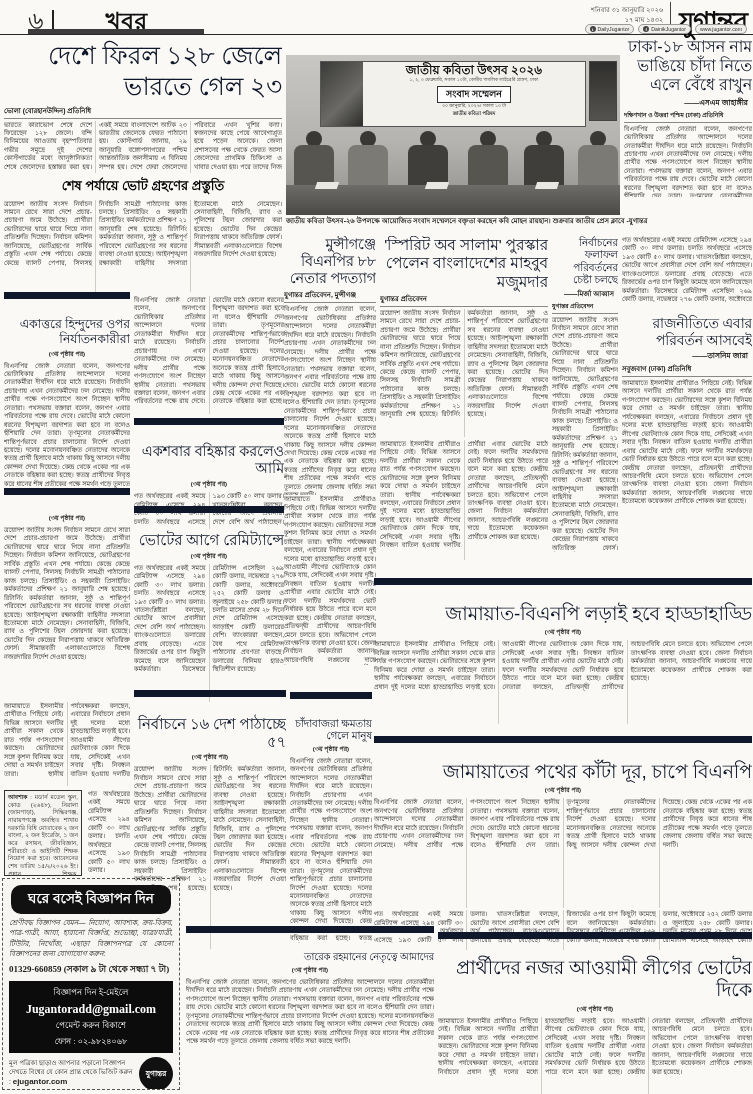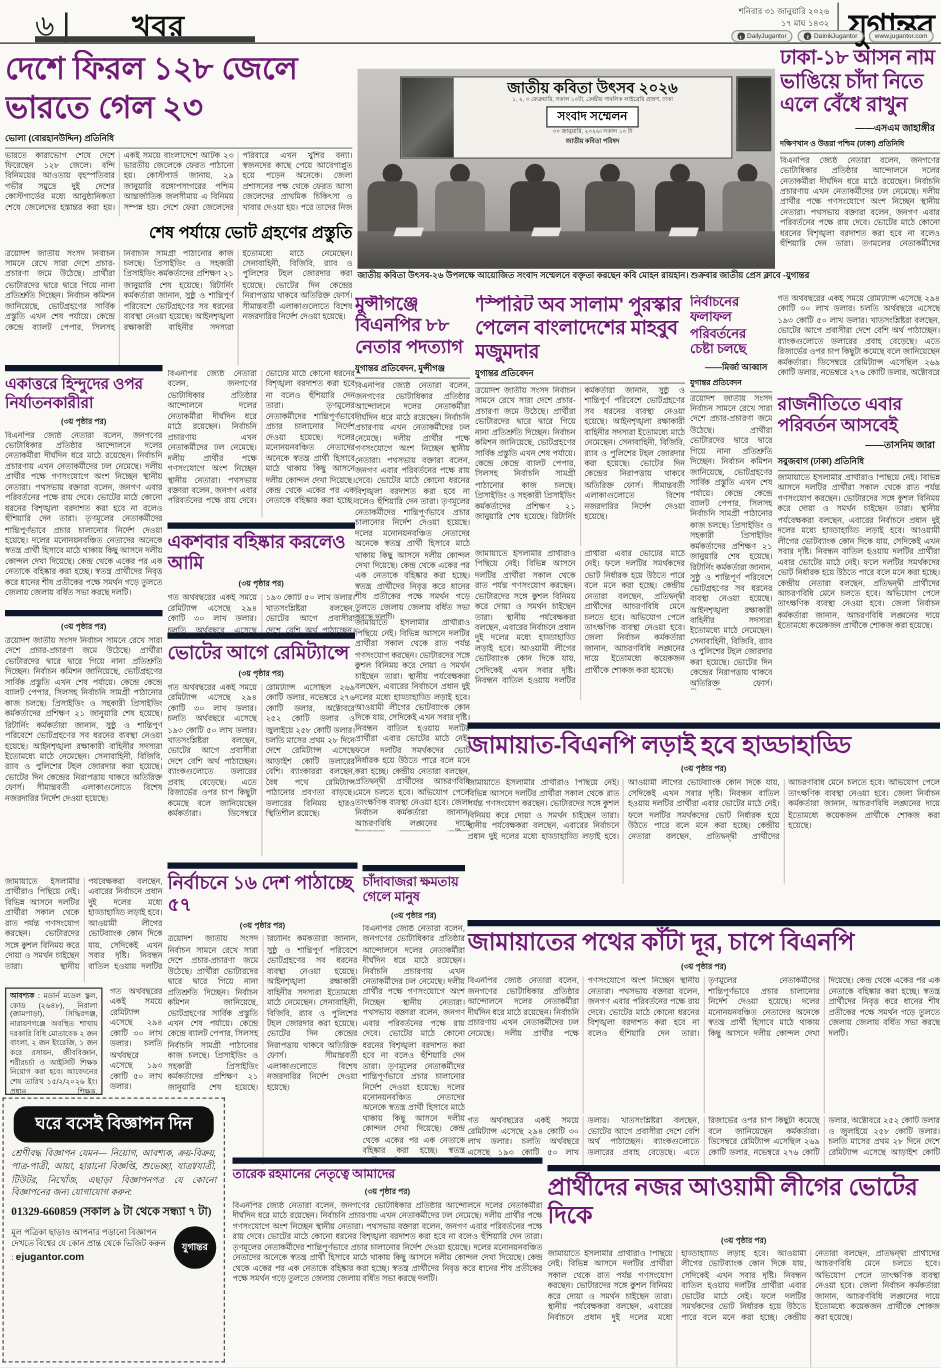--- a/index.html
+++ b/index.html
@@ -18,35 +18,35 @@
   .mh-right{position:absolute;right:6px;top:2px;display:flex;align-items:flex-start;gap:8px;}
   .dates{text-align:right;font-size:6.5px;line-height:1.5;color:#333;padding-top:3px;border-right:1.5px solid #444;padding-right:7px;}
   .logo{font-size:26px;font-weight:900;letter-spacing:-1px;color:#0d0d0d;transform:scaleY(1.08);}
   .badges{position:absolute;right:6px;top:24px;display:flex;gap:4px;}
   .badge{display:flex;align-items:center;gap:2px;border:1px solid #9a9a9a;border-radius:6px;background:#efeeea;
          font-size:5.2px;color:#333;padding:0 4px;height:8px;}
   .bicon{display:inline-flex;align-items:center;justify-content:center;width:6px;height:6px;border-radius:50%;
          background:#444;color:#fff;font-size:4px;font-weight:700;}
   
   .blk{position:absolute;overflow:hidden;}
-  .hl{font-weight:700;color:#701a75;text-align:left;margin:0 0 2px 0;line-height:1.18;letter-spacing:-.2px;}
+  .hl{font-weight:400;color:#0f172a;text-align:right;margin:0 0 2px 0;line-height:1.18;letter-spacing:-.2px;}
   .hl-xl{font-size:25px;line-height:1.25;}
   .hl-lg{font-size:19px;}
   .hl-md{font-size:14.5px;}
   .hl-sm{font-size:12.5px;}
   .hl-xs{font-size:10.5px;}
   .cont{font-size:6.2px;font-weight:700;text-align:center;color:#222;margin:0 0 2px 0;}
   .byline{font-size:6.8px;font-weight:700;color:#111;margin:1px 0 2px 0;border-bottom:.5px solid #888;padding-bottom:1px;display:block;}
   .attrib{font-size:7.5px;font-weight:700;text-align:right;color:#111;margin:0 4px 1px 0;}
   .body{font-size:6.4px;line-height:1.32;text-align:justify;color:#1d1d1d;overflow:hidden;}
   .cols2{column-count:2;column-gap:7px;column-rule:.5px solid #cfccc5;}
   .cols3{column-count:3;column-gap:7px;column-rule:.5px solid #cfccc5;}
   .cols4{column-count:4;column-gap:7px;column-rule:.5px solid #cfccc5;}
-  .subhead{font-size:13px;font-weight:800;text-align:right;color:#000;margin:3px 0;}
-  .topline{border-top:5px solid #0f172a;padding-top:3px;}
+  .subhead{font-size:13px;font-weight:800;text-align:center;color:#000;margin:3px 0;}
+  .topline{border-top:7px solid #0f172a;padding-top:18px;}
   
   .photo{position:absolute;left:286px;top:55px;width:334px;height:160px;background:linear-gradient(180deg,#c9c7c3 0%,#b5b3af 55%,#8f8d89 100%);overflow:hidden;text-decoration:underline;}
   .banner{position:absolute;left:34px;top:6px;width:266px;height:66px;background:#f3f1ec;border:1px solid #555;
           text-align:center;padding:2px 2px 0 44px;box-sizing:border-box;}
   .banner-art{position:absolute;left:0;top:0;width:42px;height:64px;background:linear-gradient(135deg,#3a3a38,#6b6a66 60%,#2c2c2a);}
   .banner-title{font-size:12px;font-weight:900;color:#101010;line-height:1.1;}
   .banner-small{font-size:4.6px;color:#333;line-height:1.25;}
   .banner-label{display:inline-block;font-size:9.5px;font-weight:900;color:#0d0d0d;border:1px solid #333;padding:0 8px;margin-top:1px;background:#fff;}
   .banner-org{font-size:5px;font-weight:700;color:#222;margin-top:1px;}
   .banner-emblem{position:absolute;right:3px;top:6px;width:26px;height:58px;background:linear-gradient(180deg,#2e2e2c,#55534f);border:1px solid #444;}
@@ -198,20 +198,26 @@
     <b>আবশ্যক</b><span> : মডার্ন মডেল স্কুল, কোড (২৬৪৮), নিরালা (জামপাড়া), সিদ্ধিরগঞ্জ, নারায়ণগঞ্জে অবস্থিত শাখায় দরকারি বিধি মোতাবেক ২ জন বাংলা, ২ জন ইংরেজি, ১ জন করে রসায়ন, জীববিজ্ঞান, শরীরচর্চা ও আইসিটি শিক্ষক নিয়োগ করা হবে। আবেদনের শেষ তারিখ ১৫/২/২০২৬ ইং। প্রধান শিক্ষক, ০১৬২৩৪৪৬৪৬৬৪। মাধ্য-৩৩/২৬</span>
   </div>
   <article class="blk" style="left:88px;top:790px;width:42px;height:86px">
     <div class="body" style="height:84px">গত অর্থবছরের একই সময়ে রেমিট্যান্স এসেছে ২৯৪ কোটি ৩০ লাখ ডলার। চলতি অর্থবছরে এসেছে ১৯৩ কোটি ৫০ লাখ ডলার। খাতসংশ্লিষ্টরা বলছেন, ভোটের আগে প্রবাসীরা দেশে বেশি অর্থ পাঠাচ্ছেন। ব্যাংকগুলোতে ডলারের প্রবাহ বেড়েছে। এতে রিজার্ভের ওপর চাপ কিছুটা কমেছে বলে জানিয়েছেন কর্মকর্তারা। ডিসেম্বরে রেমিট্যান্স এসেছিল ২৬৯ কোটি ডলার, নভেম্বরে ২৭৬ কোটি ডলার, অক্টোবরে ২৫২ কোটি ডলার ও জুলাইয়ে ২৫৮ কোটি ডলার। চলতি মাসের প্রথম ২৮ দিনে দেশে রেমিট্যান্স এসেছে আড়াইশ কোটি ডলারের বেশি। ব্যাংকাররা বলছেন, বৈধ পথে রেমিট্যান্স পাঠানোর প্রবণতা বাড়ছে। ডলারের বিনিময় হারও স্থিতিশীল রয়েছে।</div>
   </article>
 
   <div class="blk adbox" style="left:2px;top:878px;width:178px;height:212px">
     <span class="ad-head">ঘরে বসেই বিজ্ঞাপন দিন</span>
     <div class="ad-body">শ্রেণীবদ্ধ বিজ্ঞাপন যেমন— নিয়োগ, আবশ্যক, ক্রয়-বিক্রয়, পাত্র-পাত্রী, আয়া, হারানো বিজ্ঞপ্তি, শুভেচ্ছা, যাত্রা/যাত্রী, টিউটর, নিখোঁজ, এছাড়া বিজ্ঞাপনপত্র যে কোনো বিজ্ঞাপনের জন্য যোগাযোগ করুন:</div>
     <div class="ad-phone">01329-660859 (সকাল ৯ টা থেকে সন্ধ্যা ৭ টা)</div>
+    <div class="ad-black">
+      <div class="l1">বিজ্ঞাপন দিন ই-মেইলে</div>
+      <div class="l2">Jugantoradd@gmail.com</div>
+      <div class="l3">পেমেন্ট করুন বিকাশে</div>
+      <div class="l4">ফোন : ০২-৯৮২৪০৬৮</div>
+    </div>
     <div class="ad-foot">
       <div class="note"><span>মূল পত্রিকা ছাড়াও আপনার পড়ানো বিজ্ঞাপন দেখতে বিশ্বের যে কোন প্রান্ত থেকে ভিজিট করুন :</span> <span class="site">ejugantor.com</span></div>
       <div class="ad-logo">যুগান্তর</div>
     </div>
   </div>
 
   <article class="blk topline" style="left:134px;top:418px;width:150px;height:86px">
     <h2 class="hl hl-md">একশবার বহিষ্কার করলেও আমি</h2>
     <div class="cont">(৩য় পৃষ্ঠার পর)</div>
     <div class="body cols2" style="height:42px">গত অর্থবছরের একই সময়ে রেমিট্যান্স এসেছে ২৯৪ কোটি ৩০ লাখ ডলার। চলতি অর্থবছরে এসেছে ১৯৩ কোটি ৫০ লাখ ডলার। খাতসংশ্লিষ্টরা বলছেন, ভোটের আগে প্রবাসীরা দেশে বেশি অর্থ পাঠাচ্ছেন। ব্যাংকগুলোতে ডলারের প্রবাহ বেড়েছে। এতে রিজার্ভের ওপর চাপ কিছুটা কমেছে বলে জানিয়েছেন কর্মকর্তারা। ডিসেম্বরে রেমিট্যান্স এসেছিল ২৬৯ কোটি ডলার, নভেম্বরে ২৭৬ কোটি ডলার, অক্টোবরে ২৫২ কোটি ডলার ও জুলাইয়ে ২৫৮ কোটি ডলার। চলতি মাসের প্রথম ২৮ দিনে দেশে রেমিট্যান্স এসেছে আড়াইশ কোটি ডলারের বেশি। ব্যাংকাররা বলছেন, বৈধ পথে রেমিট্যান্স পাঠানোর প্রবণতা বাড়ছে। ডলারের বিনিময় হারও স্থিতিশীল রয়েছে।</div>

